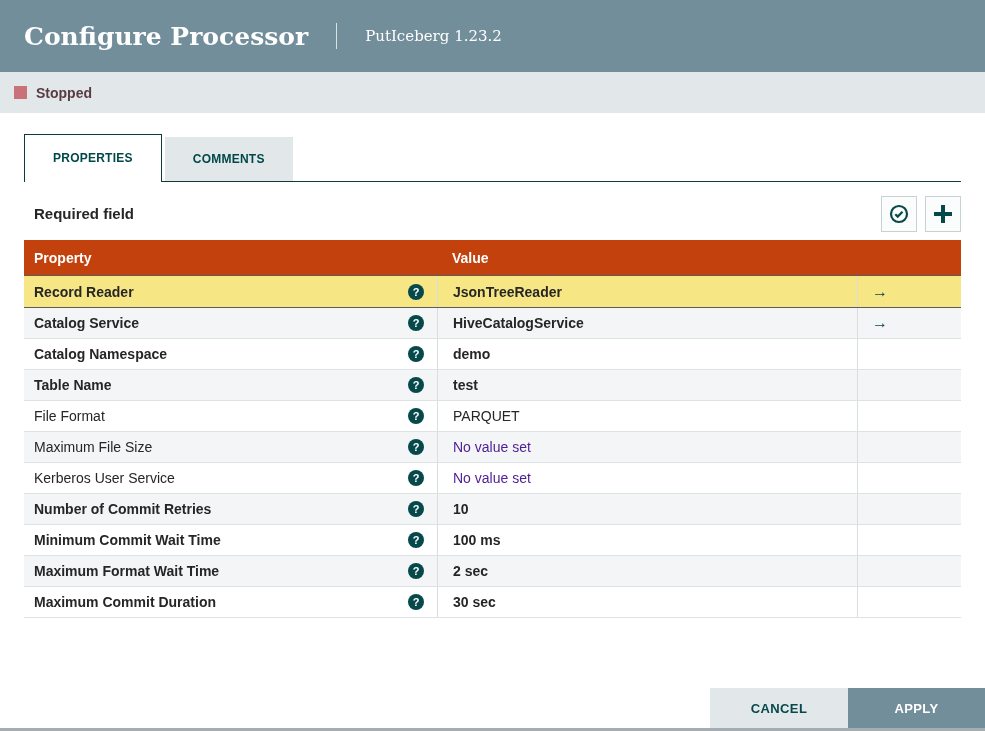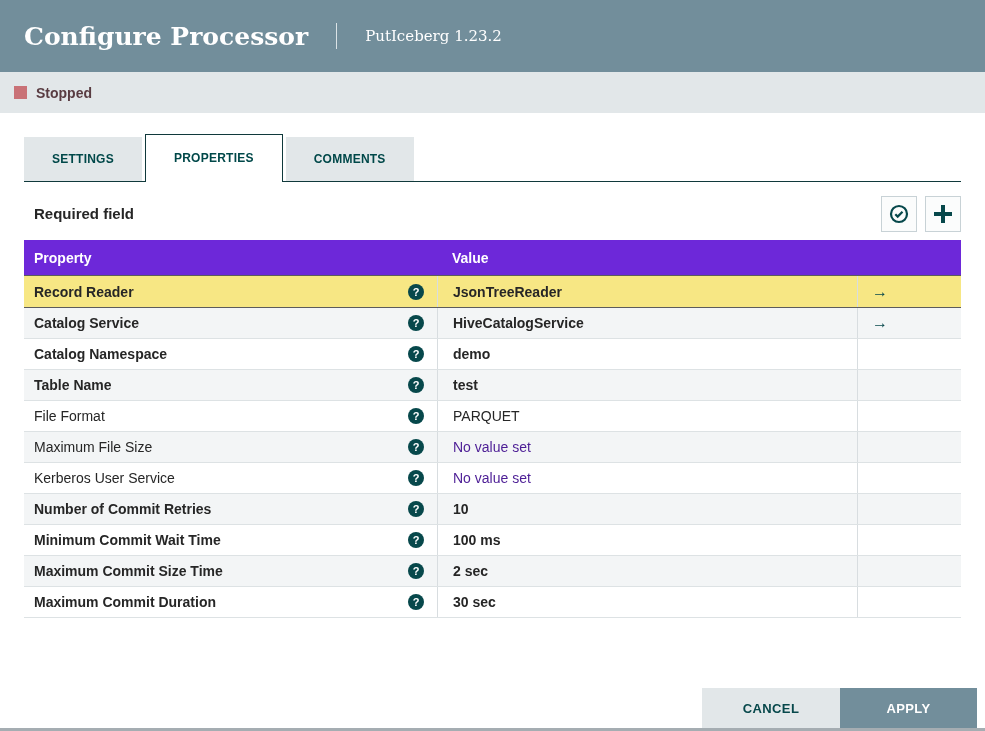--- a/index.html
+++ b/index.html
@@ -67,21 +67,21 @@
   .icon-btn {
     width:36px; height:36px; background:#fbfcfc; border:1px solid #C8D2D6;
     display:flex; align-items:center; justify-content:center; cursor:pointer;
   }
   .plus-glyph { display:block; }
 
   
   .properties-table { margin-top:8px; font-size:14px; }
   .t-head {
     display:grid; grid-template-columns:413px 1fr 104px;
-    background:#6d28d9; color:#ffffff; font-weight:bold;
+    background:#c2410c; color:#ffffff; font-weight:bold;
     height:35px; align-items:center;
   }
   .t-head .hcell-property { padding-left:10px; }
   .t-head .hcell-value { padding-left:15px; }
   .t-row {
     display:grid; grid-template-columns:413px 1fr 104px;
     height:31px; align-items:stretch;
     background:#ffffff; border-bottom:1px solid #DDE2E4;
     cursor:pointer;
   }
@@ -109,21 +109,21 @@
     display:flex; align-items:center; color:#262626;
   }
   .value-cell.empty { color:#4c1d95; font-weight:normal !important; }
   .arrow-cell {
     border-left:1px solid #D8DDE0;
     display:flex; align-items:center; padding-left:14px;
   }
   .link-arrow { color:#07484B; font-weight:bold; font-size:16px; cursor:pointer; }
 
   
-  .footer { position:absolute; right:8px; bottom:3px; display:flex;padding-left:43px; }
+  .footer { position:absolute; right:0; bottom:3px; display:flex;padding-left:43px; }
   .btn {
     height:40px; display:flex; align-items:center; justify-content:center;
     font-weight:bold; font-size:13px; letter-spacing:0.03em; cursor:pointer;
   }
   .btn-cancel { width:138px; background:#E2E7E9; color:#07484B; }
   .btn-apply  { width:137px; background:#728E9B; color:#ffffff; }
   .bottom-edge {
     position:absolute; left:0; right:0; bottom:0; height:3px; background:#A5ADB2;
   }
 </style>
@@ -139,23 +139,20 @@
   </div>
 
   <div class="statusbar">
     <span class="status-swatch"></span>
     <span class="status-label">Stopped</span>
   </div>
 
   <div class="content">
 
     <div class="tabstrip">
-        <div class="tab">
-    <span>SETTINGS</span>
-  </div>
         <div class="tab active">
     <span>PROPERTIES</span>
   </div>
         <div class="tab">
     <span>COMMENTS</span>
   </div>
       </div>
 
     <div class="toolbar-row">
       <span class="required-label">Required field</span>
@@ -267,21 +264,21 @@
       <span class="prop-name">Minimum Commit Wait Time</span>
       <span class="help-icon">?</span>
     </span>
     <span class="value-cell">100 ms</span>
     <span class="arrow-cell">
       <span class="link-arrow" style="visibility: hidden;"></span>
     </span>
   </div>
           <div class="t-row required alt">
     <span class="prop-cell">
-      <span class="prop-name">Maximum Commit Size Time</span>
+      <span class="prop-name">Maximum Format Wait Time</span>
       <span class="help-icon">?</span>
     </span>
     <span class="value-cell">2 sec</span>
     <span class="arrow-cell">
       <span class="link-arrow" style="visibility: hidden;"></span>
     </span>
   </div>
           <div class="t-row required">
     <span class="prop-cell">
       <span class="prop-name">Maximum Commit Duration</span>

